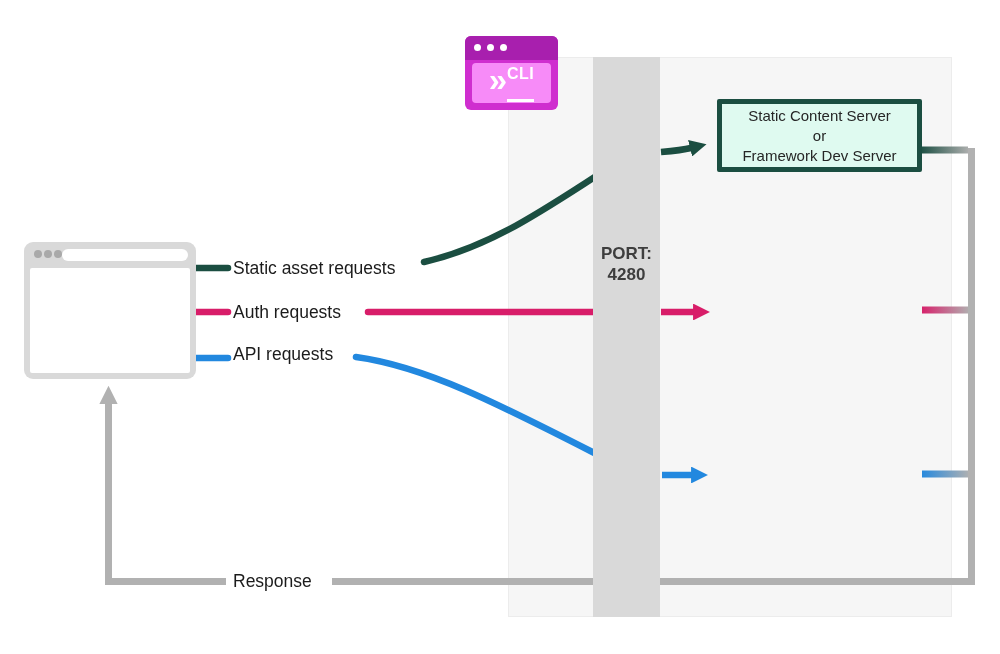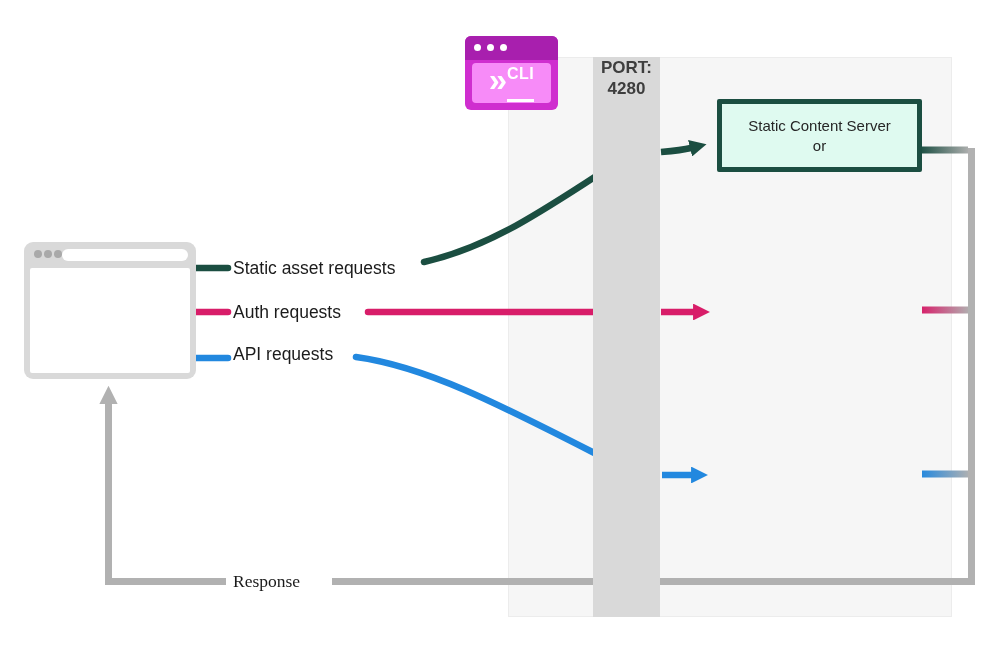--- a/index.html
+++ b/index.html
@@ -3,21 +3,21 @@
 <meta charset="utf-8">
 <style>
   html,body{margin:0;padding:0;background:#ffffff;}
   .stage{
     position:relative;width:1000px;height:654px;background:#ffffff;overflow:hidden;
     font-family:"Liberation Sans",sans-serif;
   }
   .abs{position:absolute;}
   
   .panel{left:508px;top:57px;width:444px;height:560px;background:#F6F6F6;border:1px solid #ECECEC;box-sizing:border-box;z-index:1;}
-  .port-bar{left:593px;top:57px;width:67px;height:560px;background:#D9D9D9;z-index:3;display:flex;flex-direction:column;align-items:center;box-sizing:border-box;}
+  .port-bar{left:593px;top:57px;width:67px;height:560px;background:#D9D9D9;z-index:3;display:flex;flex-direction:column;align-items:center;padding-top:186px;box-sizing:border-box;}
   .port-text{font-size:17px;font-weight:bold;color:#3E3E3E;line-height:21px;text-align:center;}
   
   .svg-behind{left:0;top:0;z-index:2;}
   .svg-front{left:0;top:0;z-index:4;}
   
   .browser{left:24px;top:242px;width:172px;height:137px;background:#D9D9D9;border-radius:9px;z-index:5;}
   .browser-dot{position:absolute;width:8px;height:8px;border-radius:50%;background:#A9A9A9;top:8px;}
   .browser-pill{position:absolute;left:38px;top:7px;width:126px;height:12px;background:#ffffff;border-radius:6px;}
   .browser-content{position:absolute;left:6px;top:26px;right:6px;bottom:6px;background:#ffffff;border-radius:2px;}
   
@@ -115,20 +115,21 @@
     <div class="cli-dot" style="left:35px;"></div>
     <div class="cli-screen">
       <span class="cli-chevron">»</span>
       <span class="cli-label">CLI</span>
     </div>
   </div>
 
   <div class="flow-label" style="left:233px;top:258px;">Static asset requests</div>
   <div class="flow-label" style="left:233px;top:302px;">Auth requests</div>
   <div class="flow-label" style="left:233px;top:344px;">API requests</div>
-  <div class="flow-label" style="left:233px;top:571px;font-family:Liberation Serif, serif;">Response</div>
+  <div class="flow-label" style="left:233px;top:571px;">Response</div>
 
   <div class="node-box box-green">
     <div>Static Content Server</div>
     <div>or</div>
+    <div>Framework Dev Server</div>
   </div>
 
 </div>
 
 </body></html>

